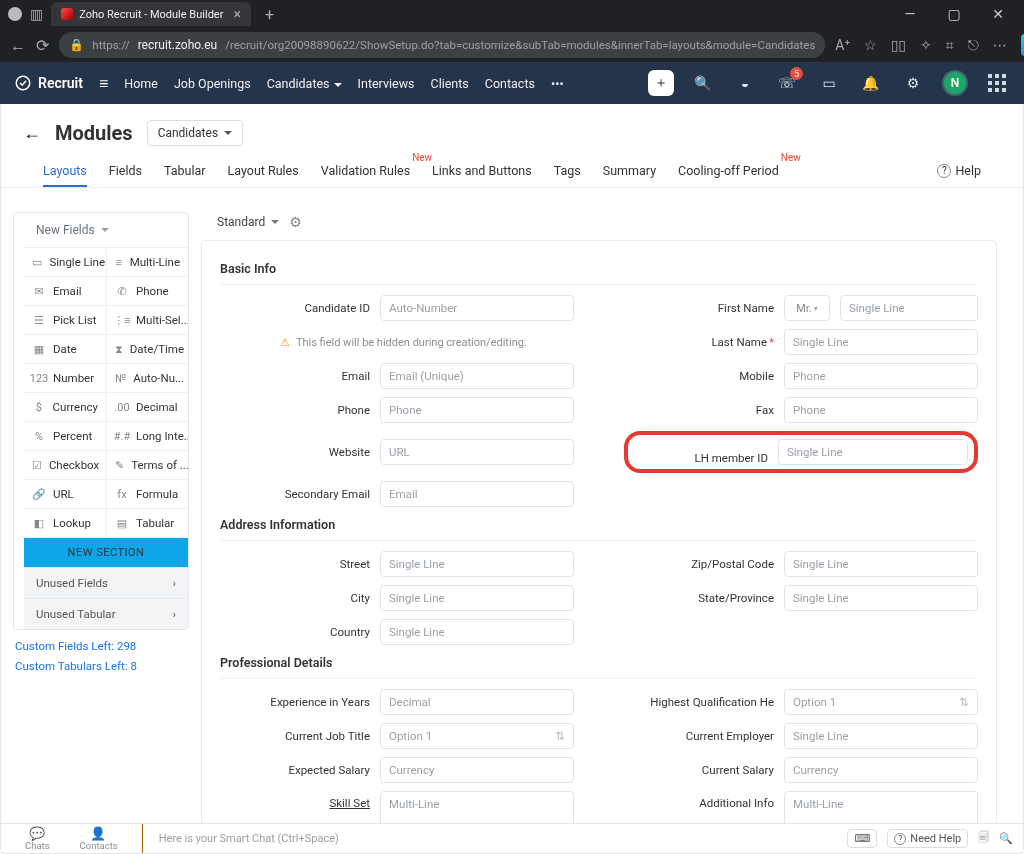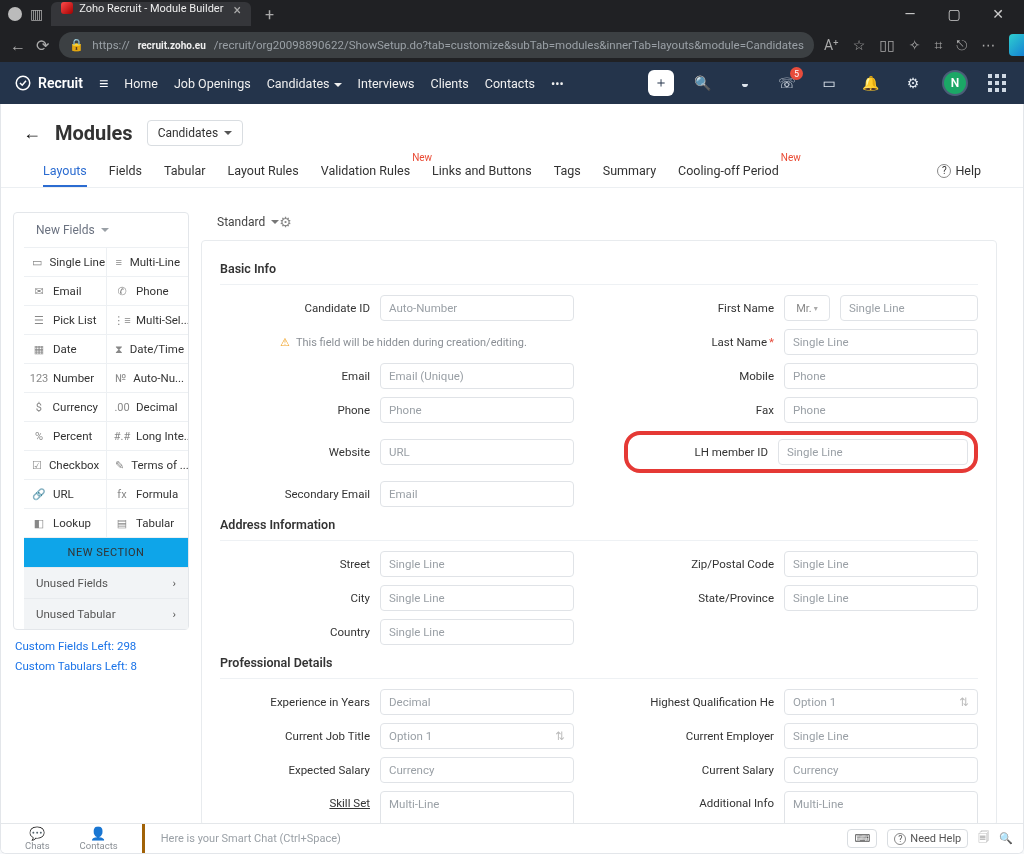--- a/index.html
+++ b/index.html
@@ -10,32 +10,32 @@
     height: 854px;
     overflow: hidden;
     font-size: 12px;
     color: #333;
   }
 
   
   .title-bar { height: 28px; background: #202124; display: flex; align-items: center; padding: 0 8px; gap: 8px; }
   .title-bar .win-icon { width: 14px; height: 14px; border-radius: 50%; background: #bbb; }
   .title-bar .tablist-icon { color:#aaa; font-size:14px; }
-  .tab { display: flex; gap: 6px; background: #35363a; color: #eee; height: 24px; padding: 0 10px; border-radius: 6px 6px 0 0; font-size: 11px; }
+  .tab { display: flex; align-items: center; gap: 6px; background: #35363a; color: #eee; height: 24px; padding: 0 10px; border-radius: 6px 6px 0 0; font-size: 11px; }
   .tab .favicon { width: 12px; height: 12px; background: linear-gradient(135deg,#ff4b4b,#a30000); border-radius: 3px; }
   .tab .close { color:#aaa; font-size:14px; margin-left:4px; }
   .title-bar .newtab { color:#aaa; font-size:16px; margin-left:6px; }
   .title-bar .spacer { flex:1; }
   .win-ctl { color:#ccc; font-size:14px; width:36px; text-align:center; }
 
   .url-bar { height: 34px; background: #202124; display:flex; align-items:center; gap:10px; padding:0 10px; }
   .url-bar .navbtn { color:#aaa; font-size:16px; width:20px; text-align:center; }
   .url-box { flex:1; height:26px; background:#3c4043; border-radius:13px; display:flex; align-items:center; padding:0 10px; gap:8px; }
   .url-box .lock { color:#aaa; font-size:12px; }
-  .url-box .host { color:#eee; font-size:10px;font-weight:bold; }
+  .url-box .host { color:#eee; font-size:12px; }
   .url-box .path { color:#9aa0a6; font-size:11.5px; white-space:nowrap; overflow:hidden;text-align:right; }
   .url-actions { display:flex; gap:14px; color:#aaa; font-size:14px; align-items:center; }
   .bing { width:22px; height:22px; background:linear-gradient(135deg,#2ecfcf,#1173d4); border-radius:4px; }
 
   
   .app { background:#f7f8fa; height: calc(854px - 28px - 34px); display:flex; flex-direction:column; }
   .zoho-nav { height:42px; background:#24344b; display:flex; align-items:center; padding:0 14px; gap:16px; color:#fff; }
   .brand { display:flex; align-items:center; gap:6px; font-weight:600; font-size:14px; }
   .brand svg { width:18px; height:18px; }
   .ham { color:#fff; font-size:16px; }
@@ -78,46 +78,46 @@
   .fcell { border-top:1px solid #edf0f3; padding:7px 8px; display:flex; align-items:center; gap:7px; font-size:11.5px; color:#333; white-space:nowrap; overflow:hidden; text-overflow:ellipsis; }
   .fcell:nth-child(2n){ border-left:1px solid #edf0f3; }
   .ficon { width:14px; color:#888; font-size:11px; display:inline-flex; justify-content:center; }
   .new-section { grid-column:1/3; text-align:center; padding:8px; font-size:11px; letter-spacing:.5px; color:#333; border-top:1px solid #edf0f3; background:#0ea5e9; }
   .unused { background:#f2f4f6; padding:8px 12px; color:#555; font-size:11.5px; border-top:1px solid #e8ebee; display:flex; align-items:center; justify-content:space-between; }
   .counts { padding:6px 2px; font-size:11.5px; }
   .counts a { color:#1a73e8; text-decoration:none; display:block; padding:3px 0; }
 
   
   .content { flex:1; padding:8px 14px 0 0; overflow:hidden; position:relative; }
-  .layout-head { display:flex; align-items:center; padding:6px 16px; }
+  .layout-head { display:flex; align-items:center; gap:10px; padding:6px 16px; }
   .layout-dd { display:flex; align-items:center; gap:6px; color:#444; }
   .layout-dd::after { content:""; border:4px solid transparent; border-top-color:#777; transform:translateY(2px); }
   .gear { color:#888; font-size:14px; }
 
   .form-scroll { border:1px solid #e8ebee; border-radius:4px; margin:4px 0 0 0; height: 586px; overflow:auto; padding:10px 18px 16px 18px;}
   .section-title { font-weight:600; color:#333; padding:10px 0 8px 0; border-bottom:1px solid #eef1f4; margin-bottom:10px; font-size:12.5px;}
   .two-col { display:grid; grid-template-columns:1fr 1fr; column-gap:50px; row-gap:8px; }
   .frow { display:flex; align-items:center; gap:10px; }
   .flabel { width:150px; text-align:right; font-size:11.5px; color:#333; }
   .flabel .req { color:#e74c3c; margin-left:2px; }
   .finput { flex:1; height:26px; border:1px solid #e0e3e7; border-radius:4px; padding:0 8px; color:#9aa0a6; font-size:11.5px; display:flex; align-items:center; gap:6px; background:#fff;}
   .salut { width:46px; border:1px solid #e0e3e7; border-radius:4px; height:26px; display:flex; align-items:center; justify-content:center; font-size:11px; color:#888; gap:2px;}
   .salut span.caret { font-size:8px; color:#aaa; }
   .hint { grid-column:1/2; display:flex; align-items:center; gap:6px; padding-left:0px; font-size:11px; color:#8a8f95; }
   .hint .warn { color:#f0a020; }
 
-  .right-highlight { border:4px solid #e53935; border-radius:16px; padding:4px 6px; display:flex; align-items:center; gap:10px; }
+  .right-highlight { border:4px solid #e53935; border-radius:16px; padding:4px 6px; display:flex; align-items:flex-end; gap:10px; }
   .right-highlight .flabel { width:134px; }
 
   
   .status-strip { height:30px; background:#fff; border-top:1px solid #e4e7ea; display:flex; align-items:center; font-size:11px; color:#666; }
   .status-left { display:flex; gap:30px; padding:0 24px; }
   .status-item { display:flex; flex-direction:column; align-items:center; color:#8a8f95; font-size:9.5px; gap:0px;}
   .status-item .sicon { font-size:13px; color:#adb3bb; line-height:1;}
-  .smart { flex:1; padding-left:16px; color:#9aa0a6; border-left:3px solid #a16207; height:100%; display:flex; align-items:center;}
+  .smart { flex:1; padding-left:16px; color:#9aa0a6; border-left:1px solid #a16207; height:100%; display:flex; align-items:center;}
   .status-right { display:flex; gap:10px; padding:0 10px; align-items:center; }
   .sr-box { border:1px solid #d9dde1; border-radius:4px; padding:2px 6px; color:#555; display:flex; align-items:center; gap:4px; font-size:11px;}
 </style>
 </head>
 <body>
 
 <div class="title-bar">
   <div class="win-icon"></div>
   <div class="tablist-icon">▥</div>
   <div class="tab">

